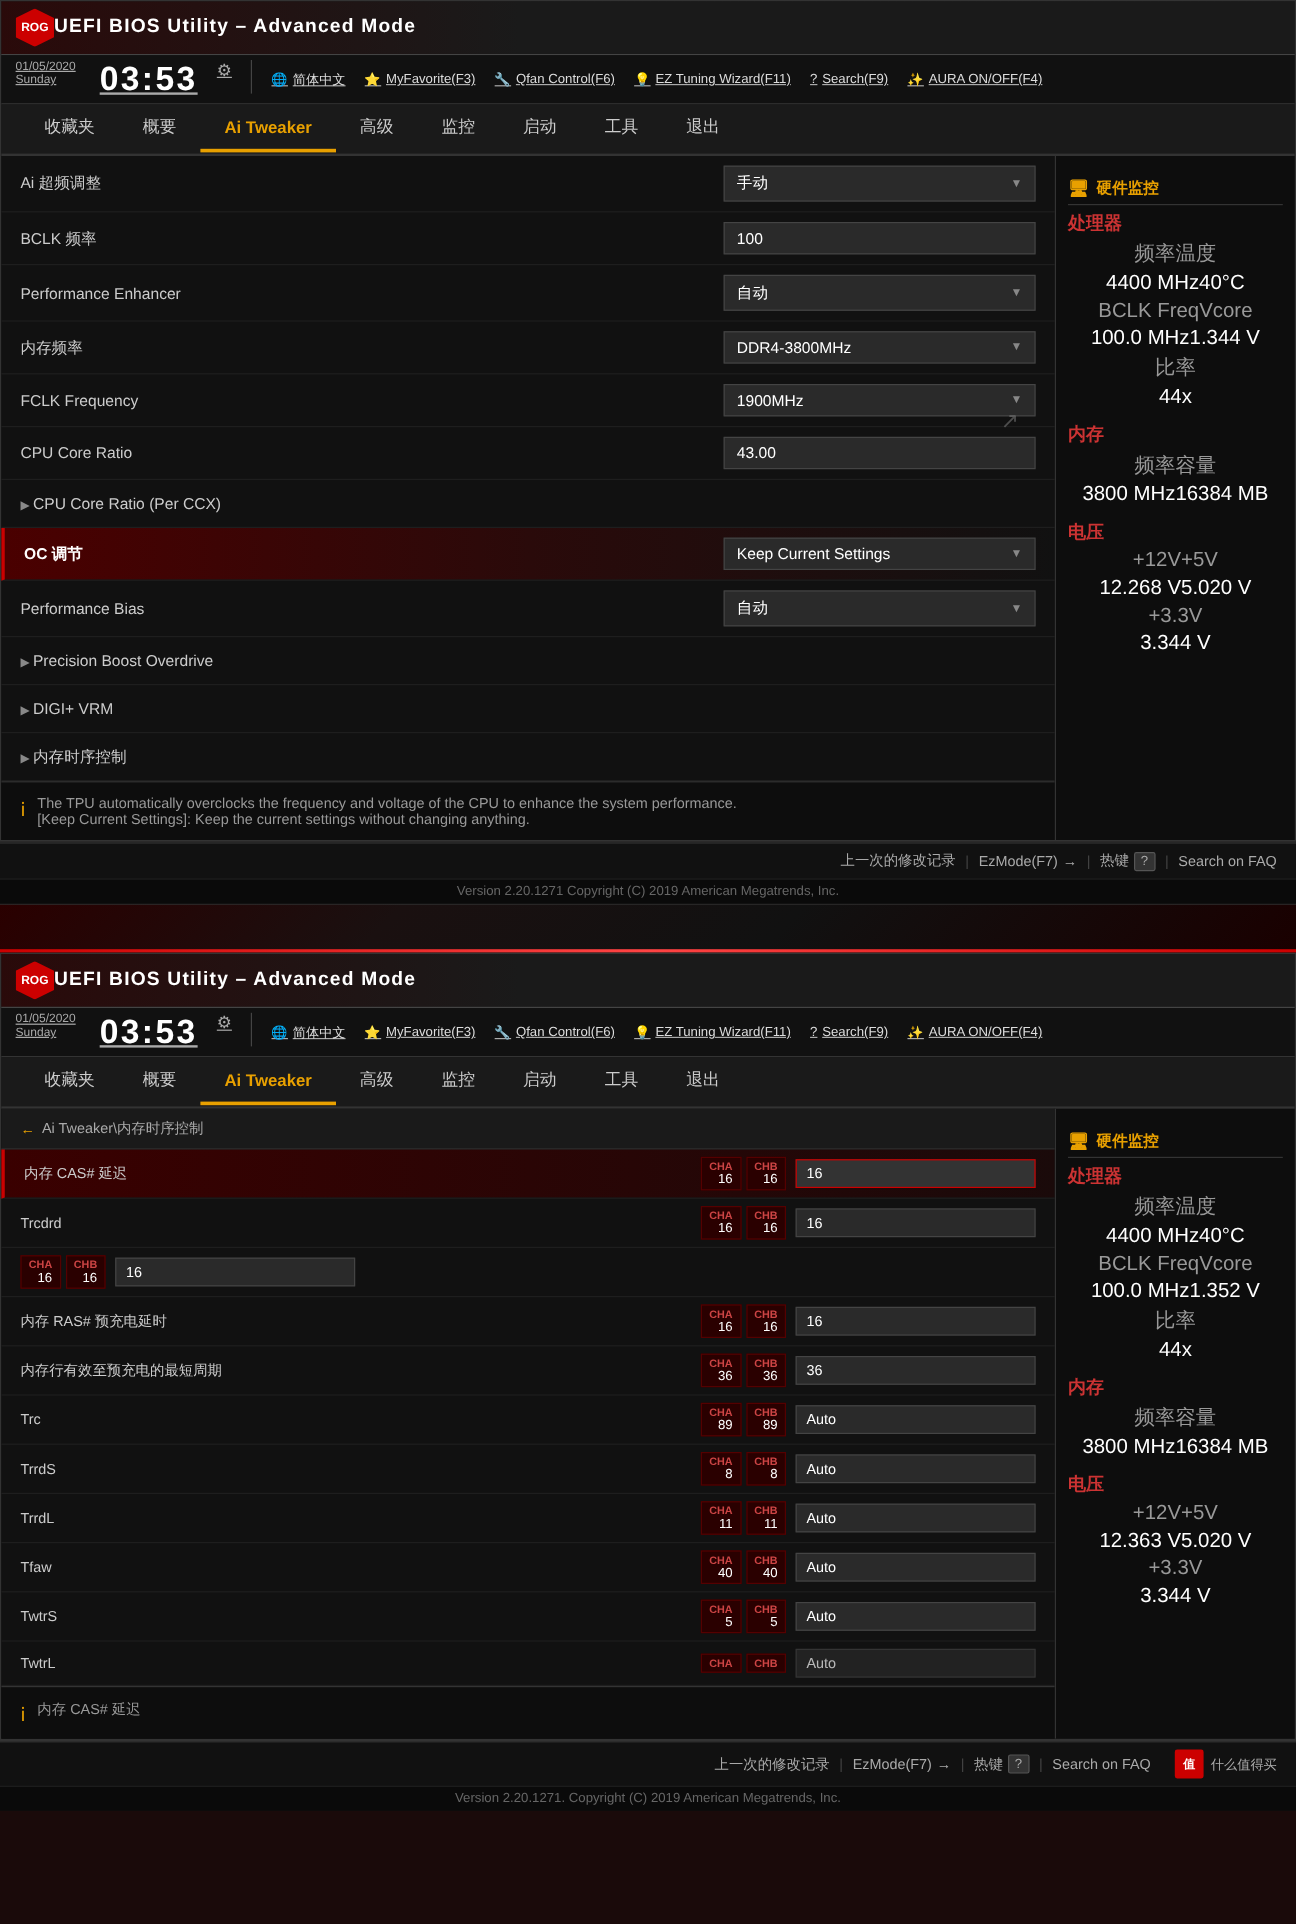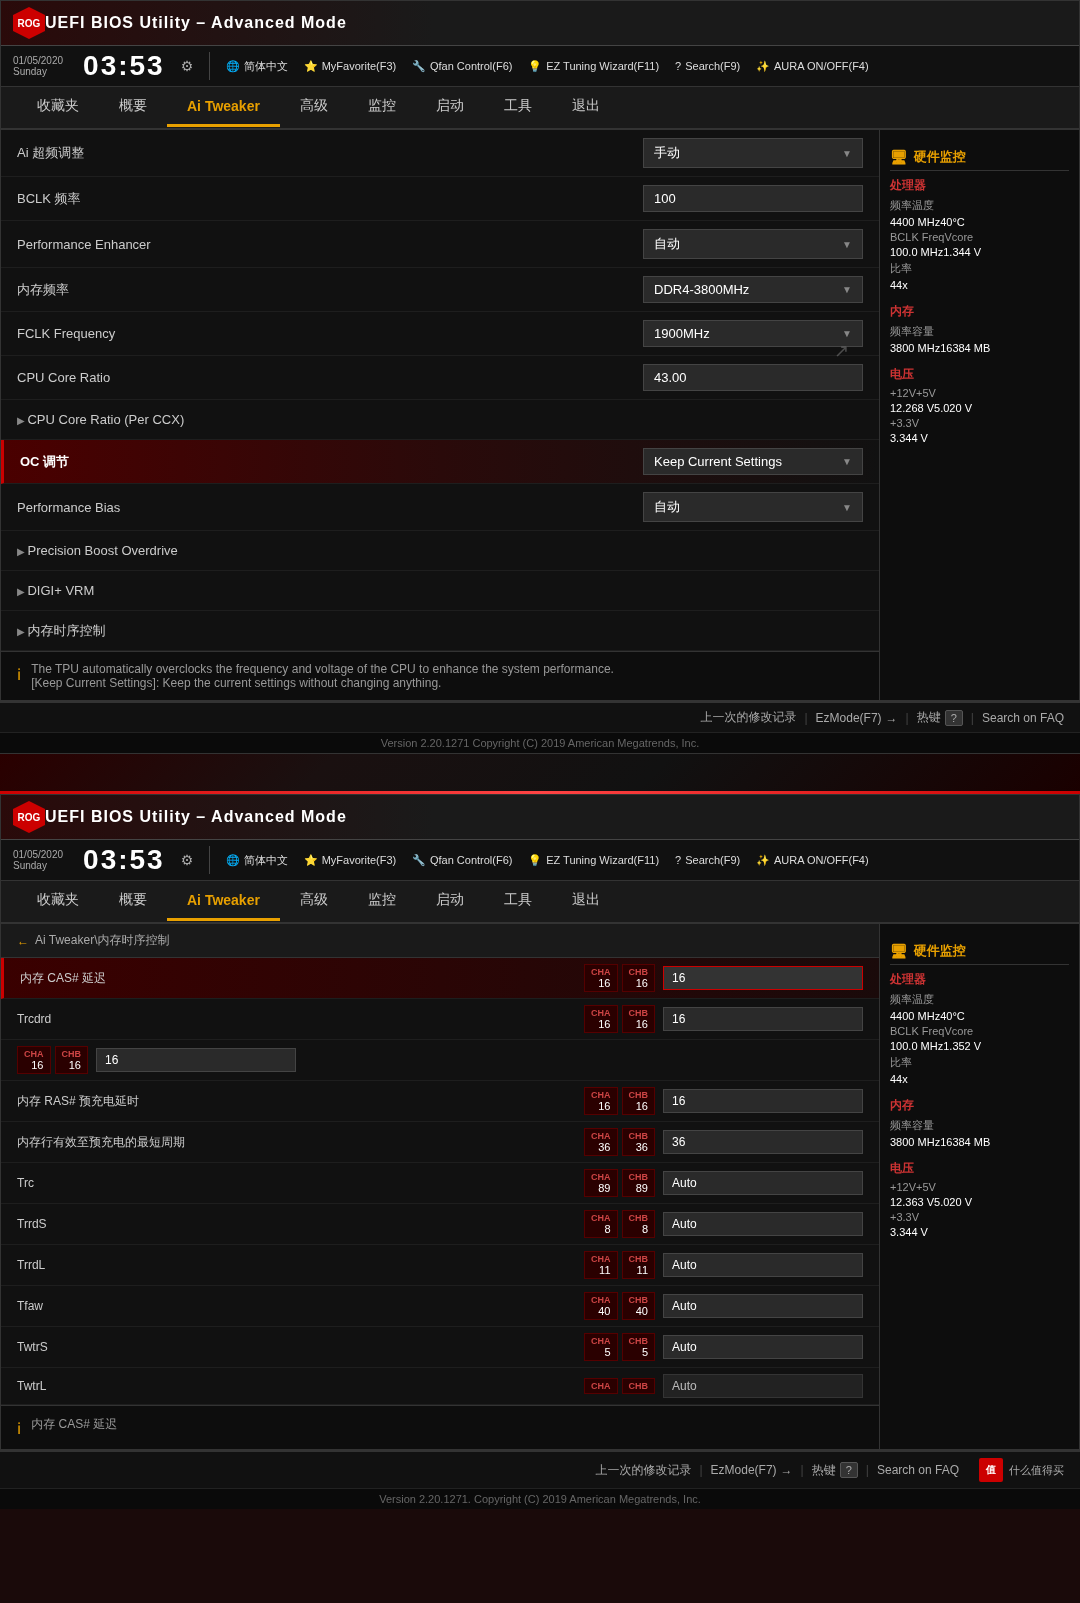--- a/index.html
+++ b/index.html
@@ -39,26 +39,26 @@
       color: #fff;
       font-size: 16px;
       font-weight: bold;
       letter-spacing: 1px;
     }
 
     
     .datetime-bar {
       background: #111;
       display: flex;
-      align-items: center;
       padding: 4px 12px;
       border-bottom: 1px solid #333;
       gap: 16px;
       font-size: 11px;
       color: #aaa;
+      text-decoration: underline;
     }
     .clock {
       font-size: 28px;
       font-weight: bold;
       color: #fff;
       letter-spacing: 2px;
     }
     .clock-gear { color: #aaa; font-size: 14px; }
     .divider-v { width: 1px; height: 28px; background: #444; }
     .top-nav-item {
@@ -117,21 +117,21 @@
       flex: 1;
       color: #ccc;
       font-size: 13px;
     }
     .setting-label.expandable::before {
       content: '▶ ';
       color: #888;
       font-size: 10px;
     }
     .setting-value {
-      width: 220px;
+      width: 260px;
       background: #2a2a2a;
       border: 1px solid #444;
       color: #fff;
       padding: 5px 10px;
       font-size: 13px;
       display: flex;
       align-items: center;
       justify-content: space-between;
     }
     .setting-value.dropdown::after {
@@ -159,29 +159,29 @@
       margin: 8px 0 6px 0;
       border-bottom: 1px solid #333;
       padding-bottom: 4px;
     }
     .hw-monitor-icon { font-size: 14px; }
     .sidebar-group {
       margin-bottom: 12px;
     }
     .sidebar-group-title {
       color: #cc3333;
-      font-size: 12px;
+      font-size: 15px;
       font-weight: bold;
       margin-bottom: 4px;
     }
     .sidebar-row {
       display: flex;
-      justify-content: flex-start;
+      justify-content: center;
       margin-bottom: 3px;
-      font-size: 11px;
+      font-size: 17px;
     }
     .sidebar-label { color: #999; }
     .sidebar-value { color: #fff; }
 
     
     .info-bar {
       background: #0d0d0d;
       border-top: 1px solid #333;
       padding: 10px 16px;
       font-size: 12px;

